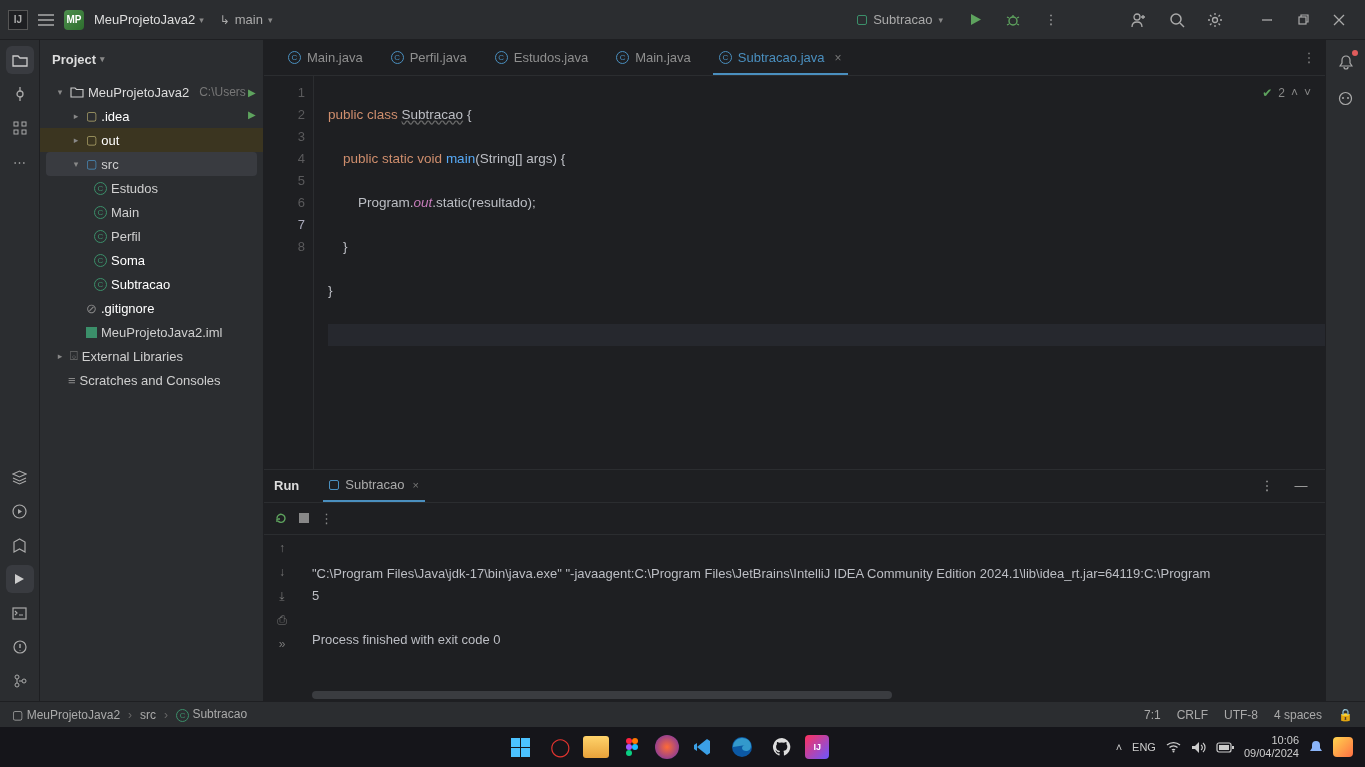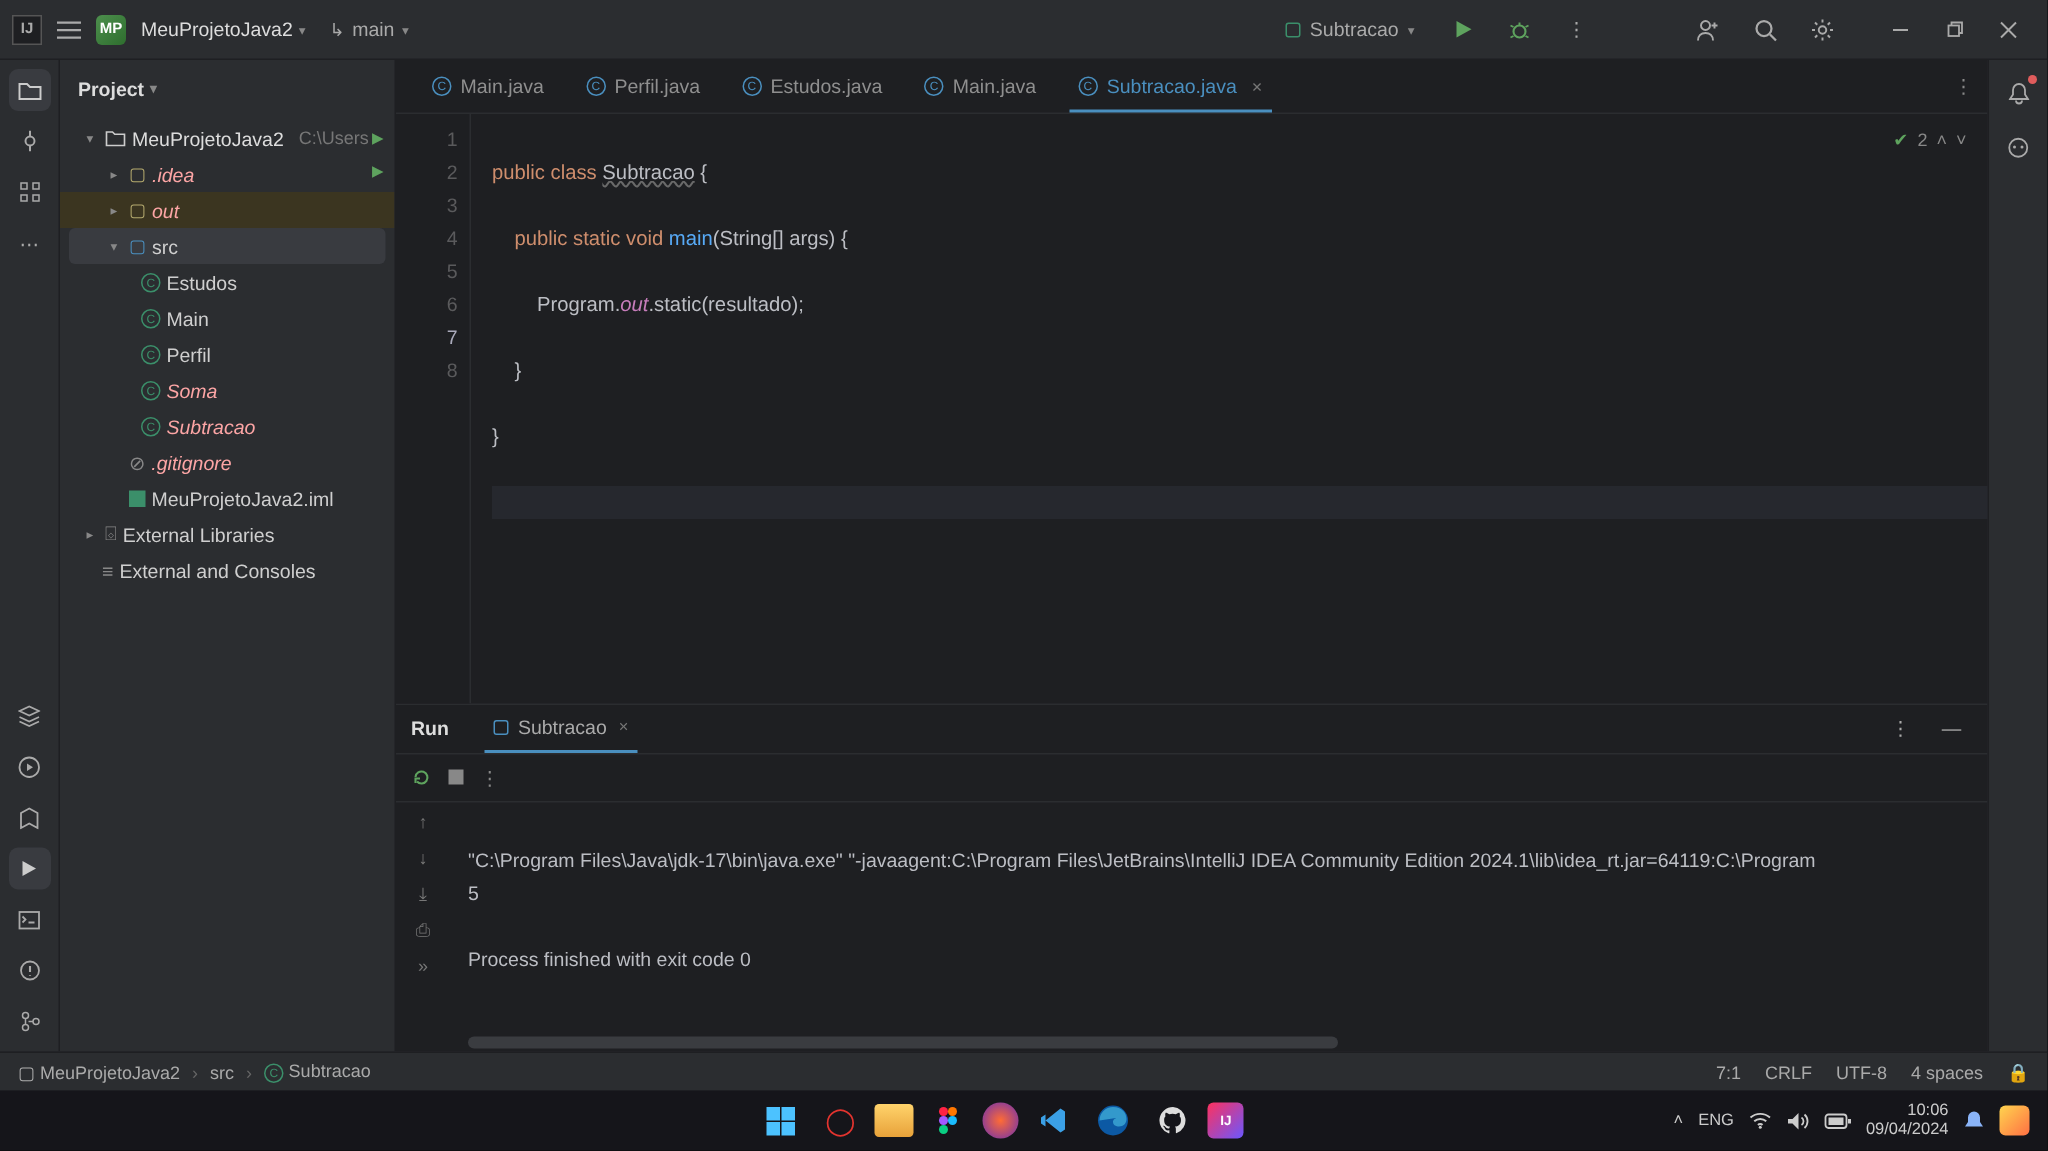--- a/index.html
+++ b/index.html
@@ -43,21 +43,21 @@
 .tree-row.l2 { padding-left:30px; }
 .tree-row.l3 { padding-left:54px; }
 .tree-row.highlight1 { background:#3b3520; }
 .tree-row.selected { background:#393b40; border-radius:4px; margin:0 6px; padding-left:24px; }
 .tree-row.l2.selected { padding-left:24px; }
 .exp { width:12px; color:#888; font-size:9px; text-align:center; }
 .folder-icon { color:#b0a66c; font-size:12px; }
 .folder-icon.src { color:#4a8fbf; }
 .class-icon { width:13px; height:13px; border:1.2px solid #3b8f6a; border-radius:50%; display:inline-flex; align-items:center; justify-content:center; font-size:8px; color:#3b8f6a; }
 .tree-label { color:#cfcfcf; }
-.tree-label.orange { color:#fca5a5;font-style:italic; }
+.tree-label.orange { color:#ffffff; }
 .tree-label.muted { color:#777; font-size:12px; }
 .proj-root { color:#ddd; font-weight:500; }
 .gitignore-icon { color:#888; }
 .iml-icon { width:11px; height:11px; background:#3b8f6a; display:inline-block; }
 .lib-icon { color:#888; }
 
 
 .editor-area { flex:1; display:flex; flex-direction:column; background:#1e1f22; min-width:0; }
 .tabs { height:36px; display:flex; align-items:stretch; background:#1e1f22; border-bottom:1px solid #2b2d30; padding-left:10px; }
 .tab { display:flex; align-items:center; gap:6px; padding:0 14px; color:#8f8f8f; cursor:pointer; font-size:13px; position:relative; }
@@ -322,21 +322,21 @@
           <span class="iml-icon"></span>
           <span class="tree-label">MeuProjetoJava2.iml</span>
         </div>
         <div class="tree-row l1">
           <span class="exp">▸</span>
           <span class="lib-icon">⌺</span>
           <span class="tree-label">External Libraries</span>
         </div>
         <div class="tree-row l1" style="padding-left:28px">
           <span class="lib-icon">≡</span>
-          <span class="tree-label">External and Consoles</span>
+          <span class="tree-label">Scratches and Consoles</span>
         </div>
       </div>
     </div>
 
     <div class="editor-area">
       <div class="tabs">
         <div class="tab">
             <span class="class-icon">C</span>
             <span>Main.java</span>
           </div>

